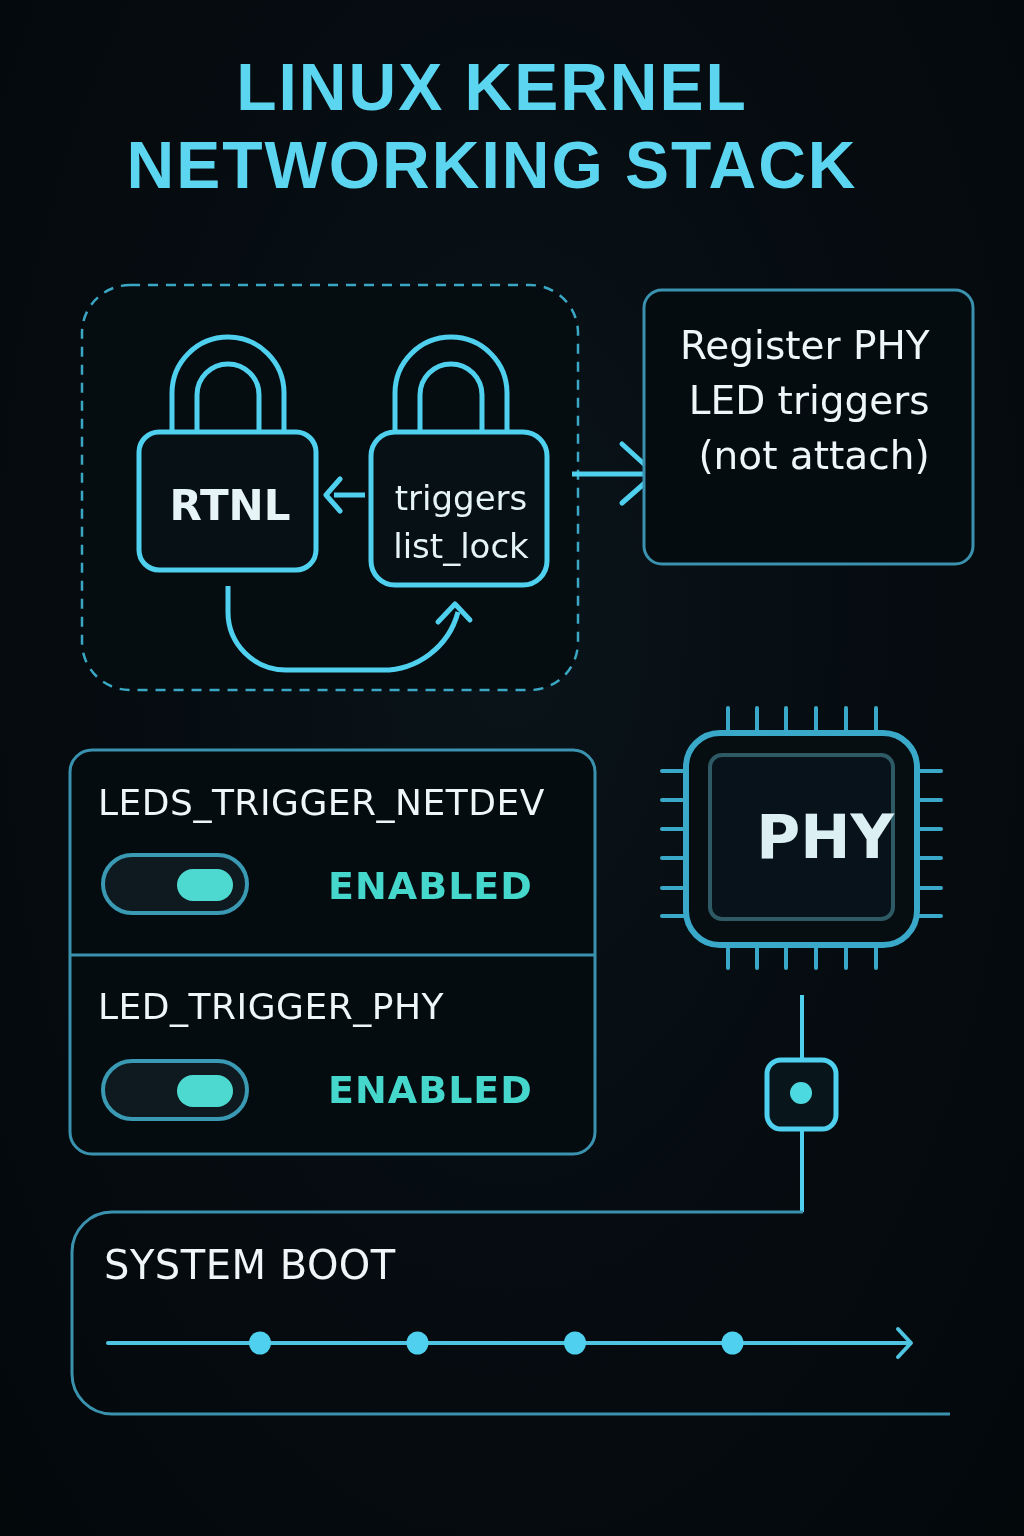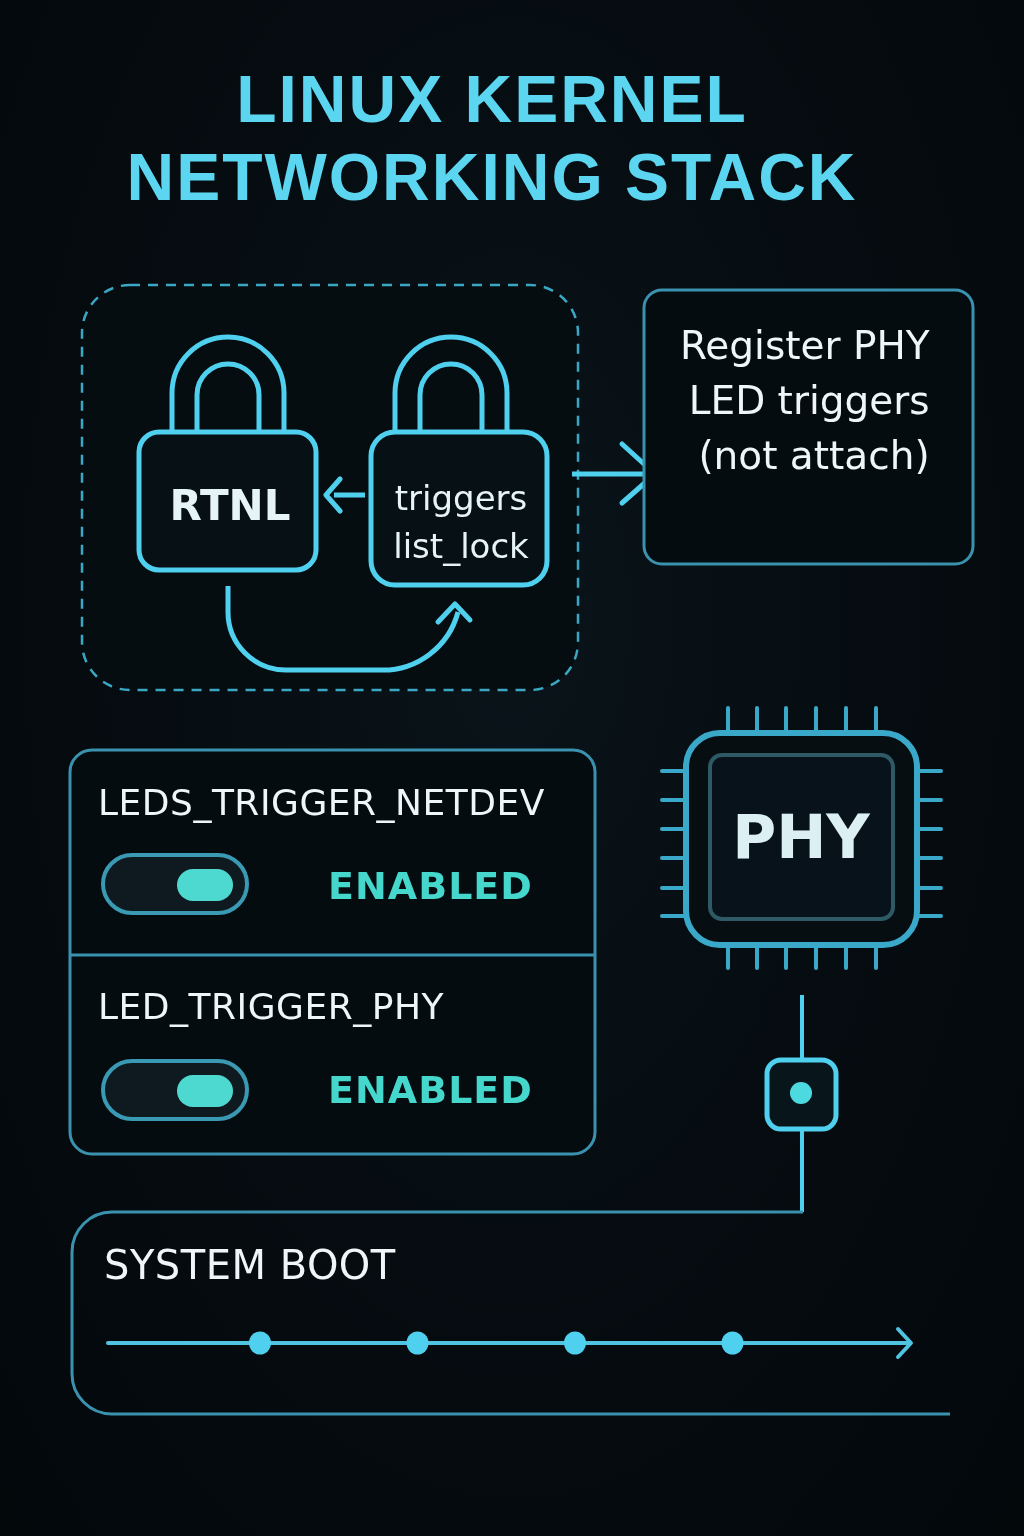--- a/index.html
+++ b/index.html
@@ -4,41 +4,41 @@
 <style>
   html, body { margin: 0; padding: 0; }
   body {
     width: 1024px; height: 1536px; overflow: hidden;
     background: radial-gradient(ellipse at 50% 40%, #0a141a 0%, #050b0f 60%, #03080b 100%);
     font-family: "DejaVu Sans", sans-serif;
     position: relative;
   }
   .abs { position: absolute; }
   #title {
-    left: 0; width: 984px; top: 60px;
+    left: 0; width: 984px; top: 48px;
     text-align: center; color: #5cd6f0;
     font-family: "Liberation Sans", sans-serif; font-weight: bold;
     font-size: 66px; line-height: 78px; letter-spacing: 2px;
   }
   #title div { white-space: nowrap; }
   svg#diagram { position: absolute; left: 0; top: 0; }
   .lbl { position: absolute; color: #e6f4f6; white-space: nowrap; text-align: right; }
   #rtnl-label { left: 140px; top: 472px; width: 180px; text-align: center; font-size: 42px; font-weight: bold; margin-top: 9px; }
   #tl-label { left: 376px; top: 474px; width: 170px; text-align: center; font-size: 34px; line-height: 48px; }
   #reg-text { left: 680px; top: 318px; font-size: 39px; line-height: 55px; color: #eef6f7; }
   .trig-name { position: absolute; left: 98px; color: #eef6f7; font-size: 36px; letter-spacing: 0.5px; }
   .status { position: absolute; left: 286px; color: #45d6cc; font-size: 38px; font-weight: bold; letter-spacing: 1px; margin-left: 42px; }
   .toggle {
     position: absolute; left: 101px; width: 148px; height: 62px; border-radius: 31px;
     border: 4px solid #3a9ab4; background: #0e1a1f; box-sizing: border-box; cursor: pointer;
   }
   .toggle .knob {
     position: absolute; right: 12px; top: 12px; width: 56px; height: 32px; border-radius: 16px; background: #4dd9d0;
   }
-  #phy-label { left: 708px; top: 802px; width: 186px; text-align: center; font-size: 60px; font-weight: bold; color: #dceff2; }
+  #phy-label { left: 708px; top: 802px; width: 186px; font-size: 60px; font-weight: bold; color: #dceff2; }
   #boot-label { left: 104px; top: 1242px; font-size: 40px; color: #eef6f7; letter-spacing: 0.5px; }
 </style>
 </head>
 <body>
 
 <div id="title" class="abs">
   <div>LINUX KERNEL</div>
   <div>NETWORKING STACK</div>
 </div>
 

